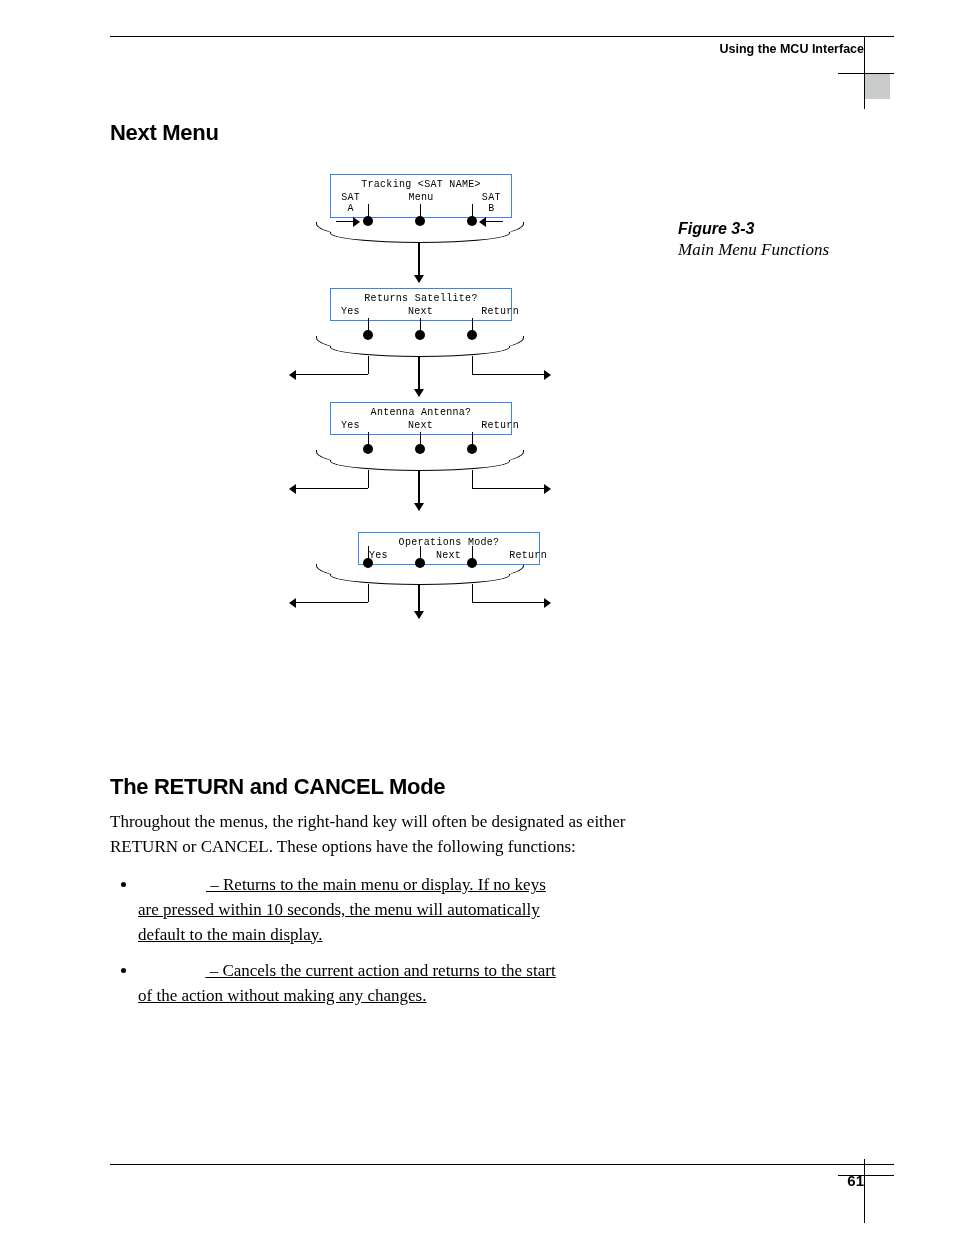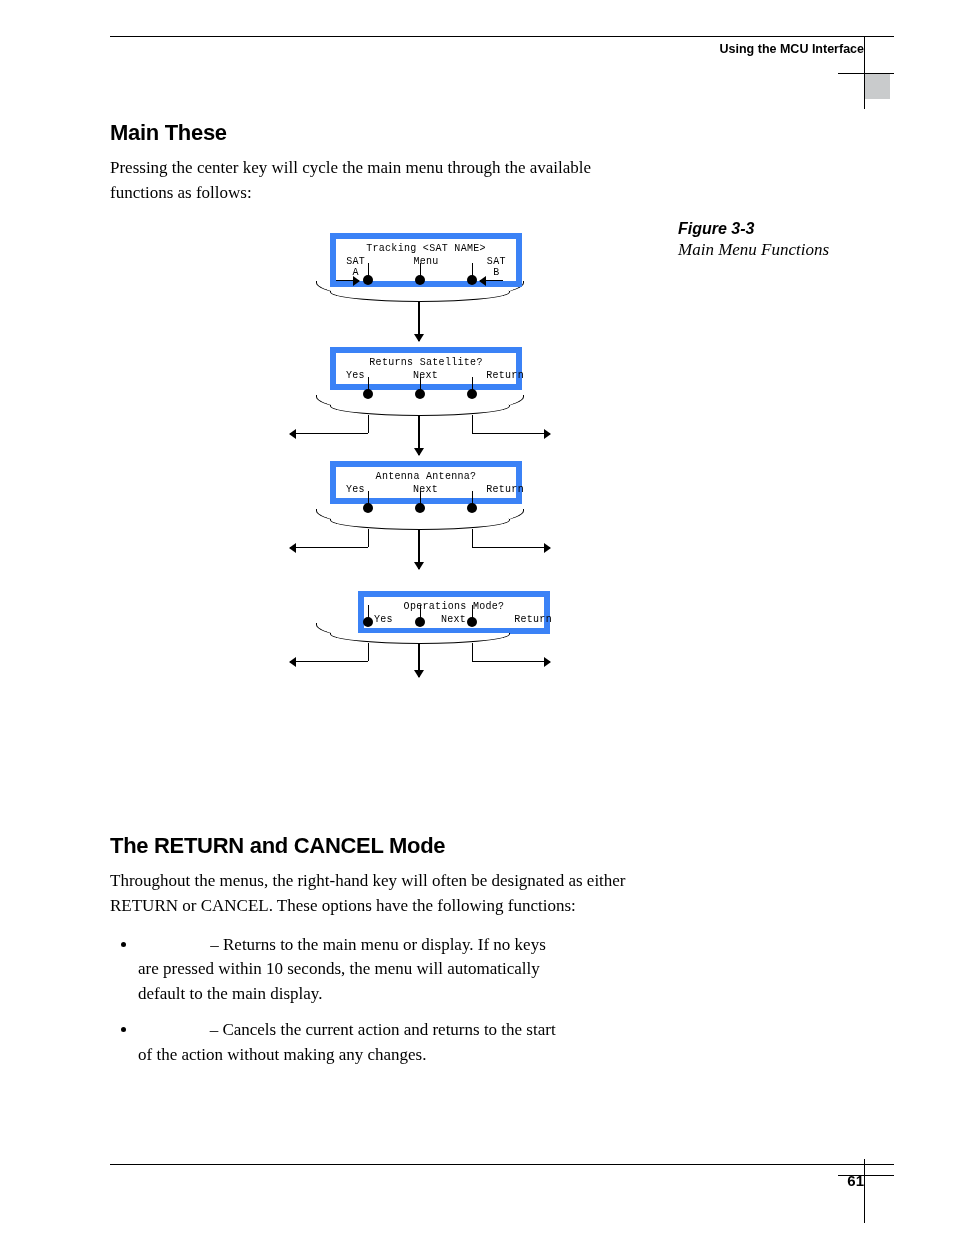--- a/index.html
+++ b/index.html
@@ -78,21 +78,21 @@
   .diagram {
     position: relative;
     margin: 28px 0 0 180px;
     width: 260px;
     height: 520px;
   }
   .screenbox {
     position: absolute;
     width: 180px;
     left: 40px;
-    border: 6px solid #3b82f6;
+    border: 1px solid #3b82f6;
     background: #fff;
     font-family: "Courier New", monospace;
     font-size: 10px;
     text-align: center;
     letter-spacing: 0.3px;
   }
   .screenbox .line1 { padding-top:4px; }
   .screenbox .line2 { display:flex; justify-content:space-between; padding:2px 10px 3px 10px;gap:48px; }
   .btnrow {
     position: absolute;
@@ -137,21 +137,21 @@
   .arrow-in-right::after{content:""; position:absolute; left:-1px; top:-4px; border-top:5px solid transparent; border-bottom:5px solid transparent; border-right:7px solid #000;}
   .arrow-out-left { position:absolute; height:1px; background:#000;}
   .arrow-out-left::after{content:""; position:absolute; left:-1px; top:-4px; border-top:5px solid transparent; border-bottom:5px solid transparent; border-right:7px solid #000;}
   .arrow-out-right{ position:absolute; height:1px; background:#000;}
   .arrow-out-right::after{content:""; position:absolute; right:-1px; top:-4px; border-top:5px solid transparent; border-bottom:5px solid transparent; border-left:7px solid #000;}
   .seg { position:absolute; background:#000;}
 
   
   .sect2 { margin-top: 50px;}
   ul.bullets { margin: 14px 0 0 28px; padding:0;}
-  ul.bullets li { margin: 8px 0 12px 0; font-size:17px; line-height:1.45; max-width:430px; list-style: disc;}
+  ul.bullets li { margin: 8px 0 12px 0; font-size:17px; line-height:1.45; max-width:430px; list-style: disc; text-decoration: underline;}
   .term { font-style: normal; }
 
   
   .foot-line {
     position:absolute;
     bottom: 70px;
     left:110px; right:60px;
     border-top:1px solid #000;
   }
   .pagenum {
@@ -175,22 +175,21 @@
 
 <div class="page">
   <div class="header-line"></div>
   <div class="header-text">Using the MCU Interface</div>
   <div class="crop-mark">
     <div class="sq"></div>
       <div class="vline"></div>
       <div class="hline"></div>
   </div>
 
-  <div class="h1">Main These</div>
-  <div class="body">Pressing the center key will cycle the main menu through the available functions as follows:</div>
+  <div class="h1">Next Menu</div>
 
   <div class="fig-caption">
     <div class="fig-num">Figure 3-3</div>
     <div class="fig-title">Main Menu Functions</div>
   </div>
 
   <div class="diagram">
 
     <div class="screenbox" style="top:0;">
       <div class="line1">Tracking &lt;SAT NAME&gt;</div>

